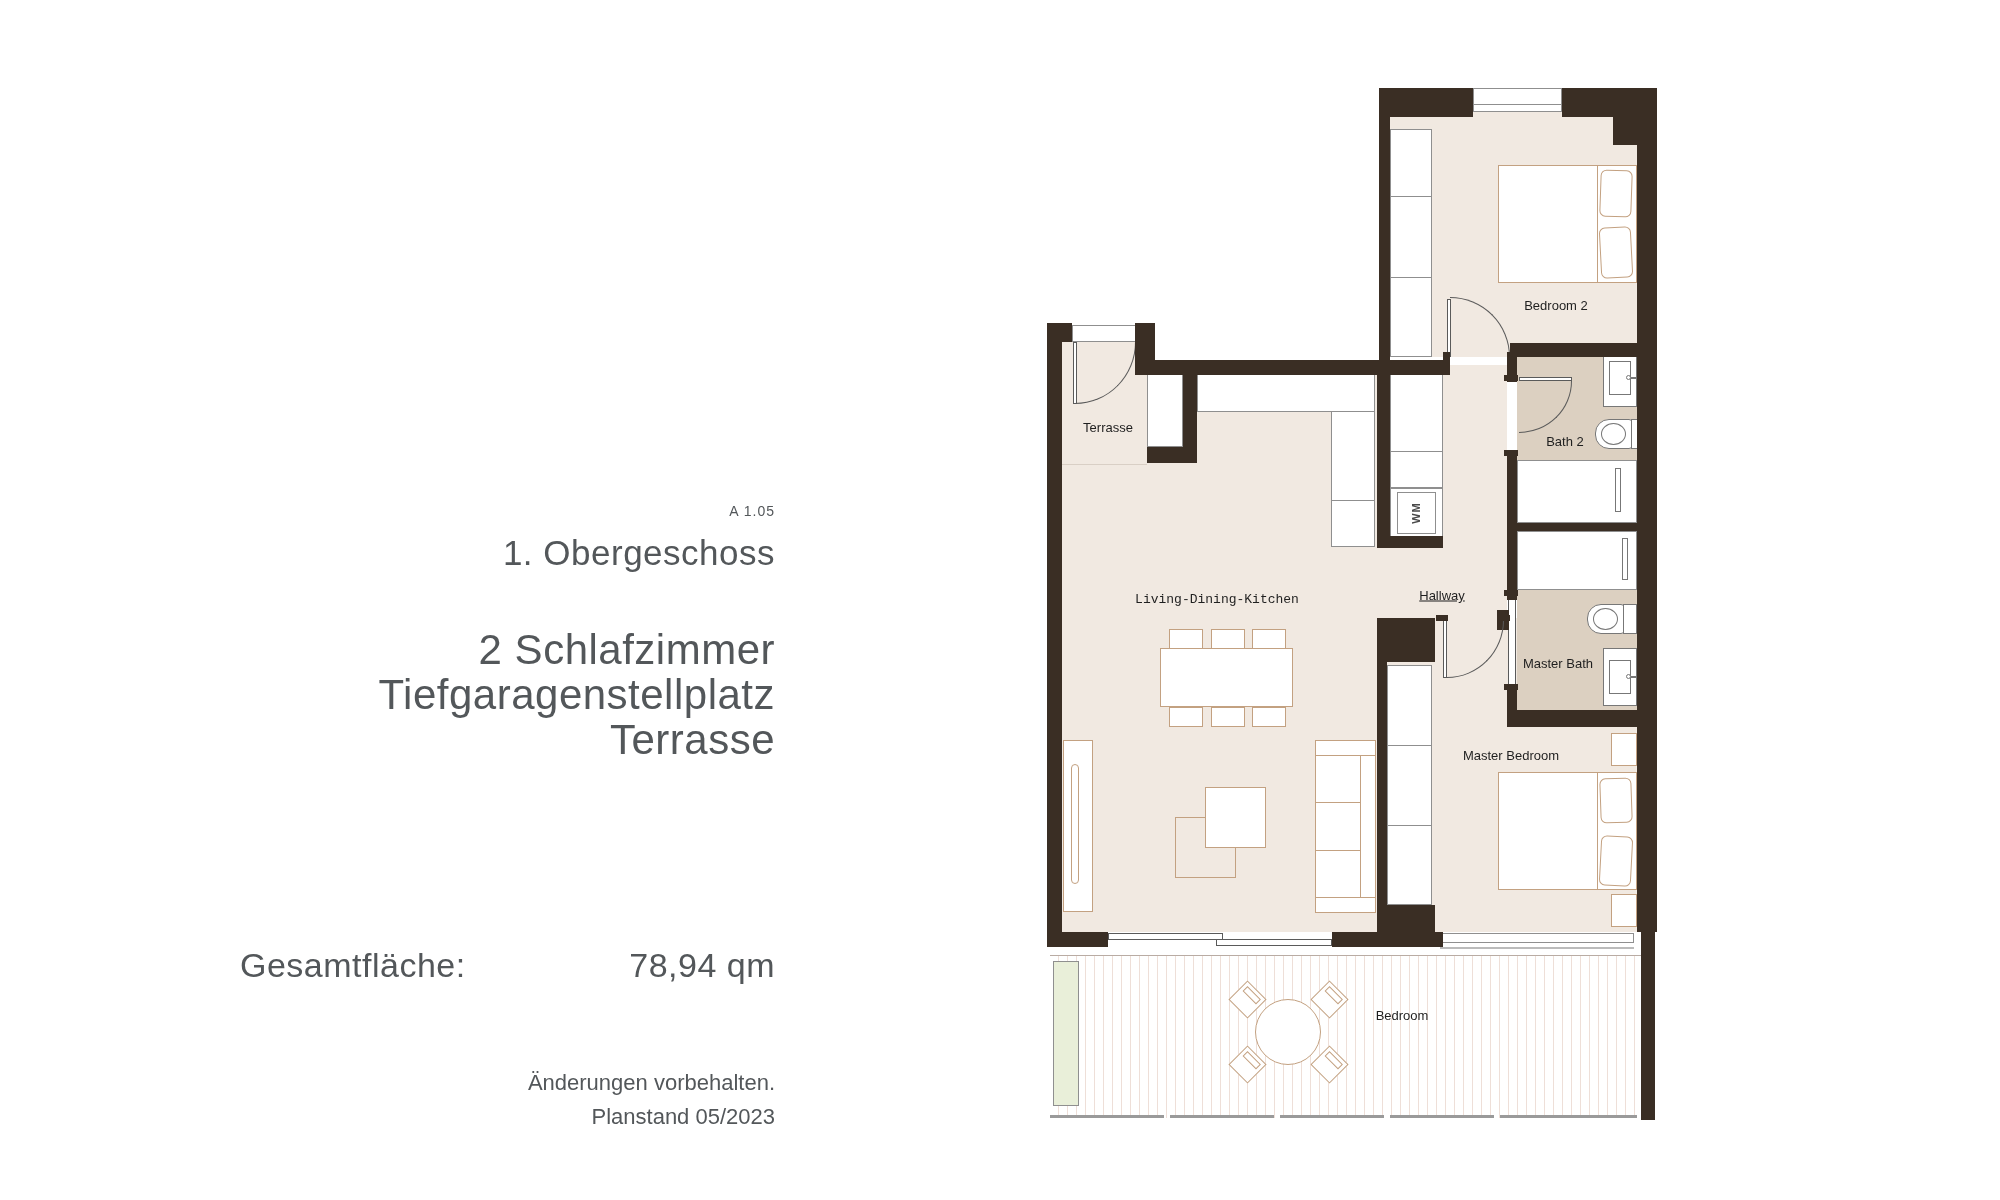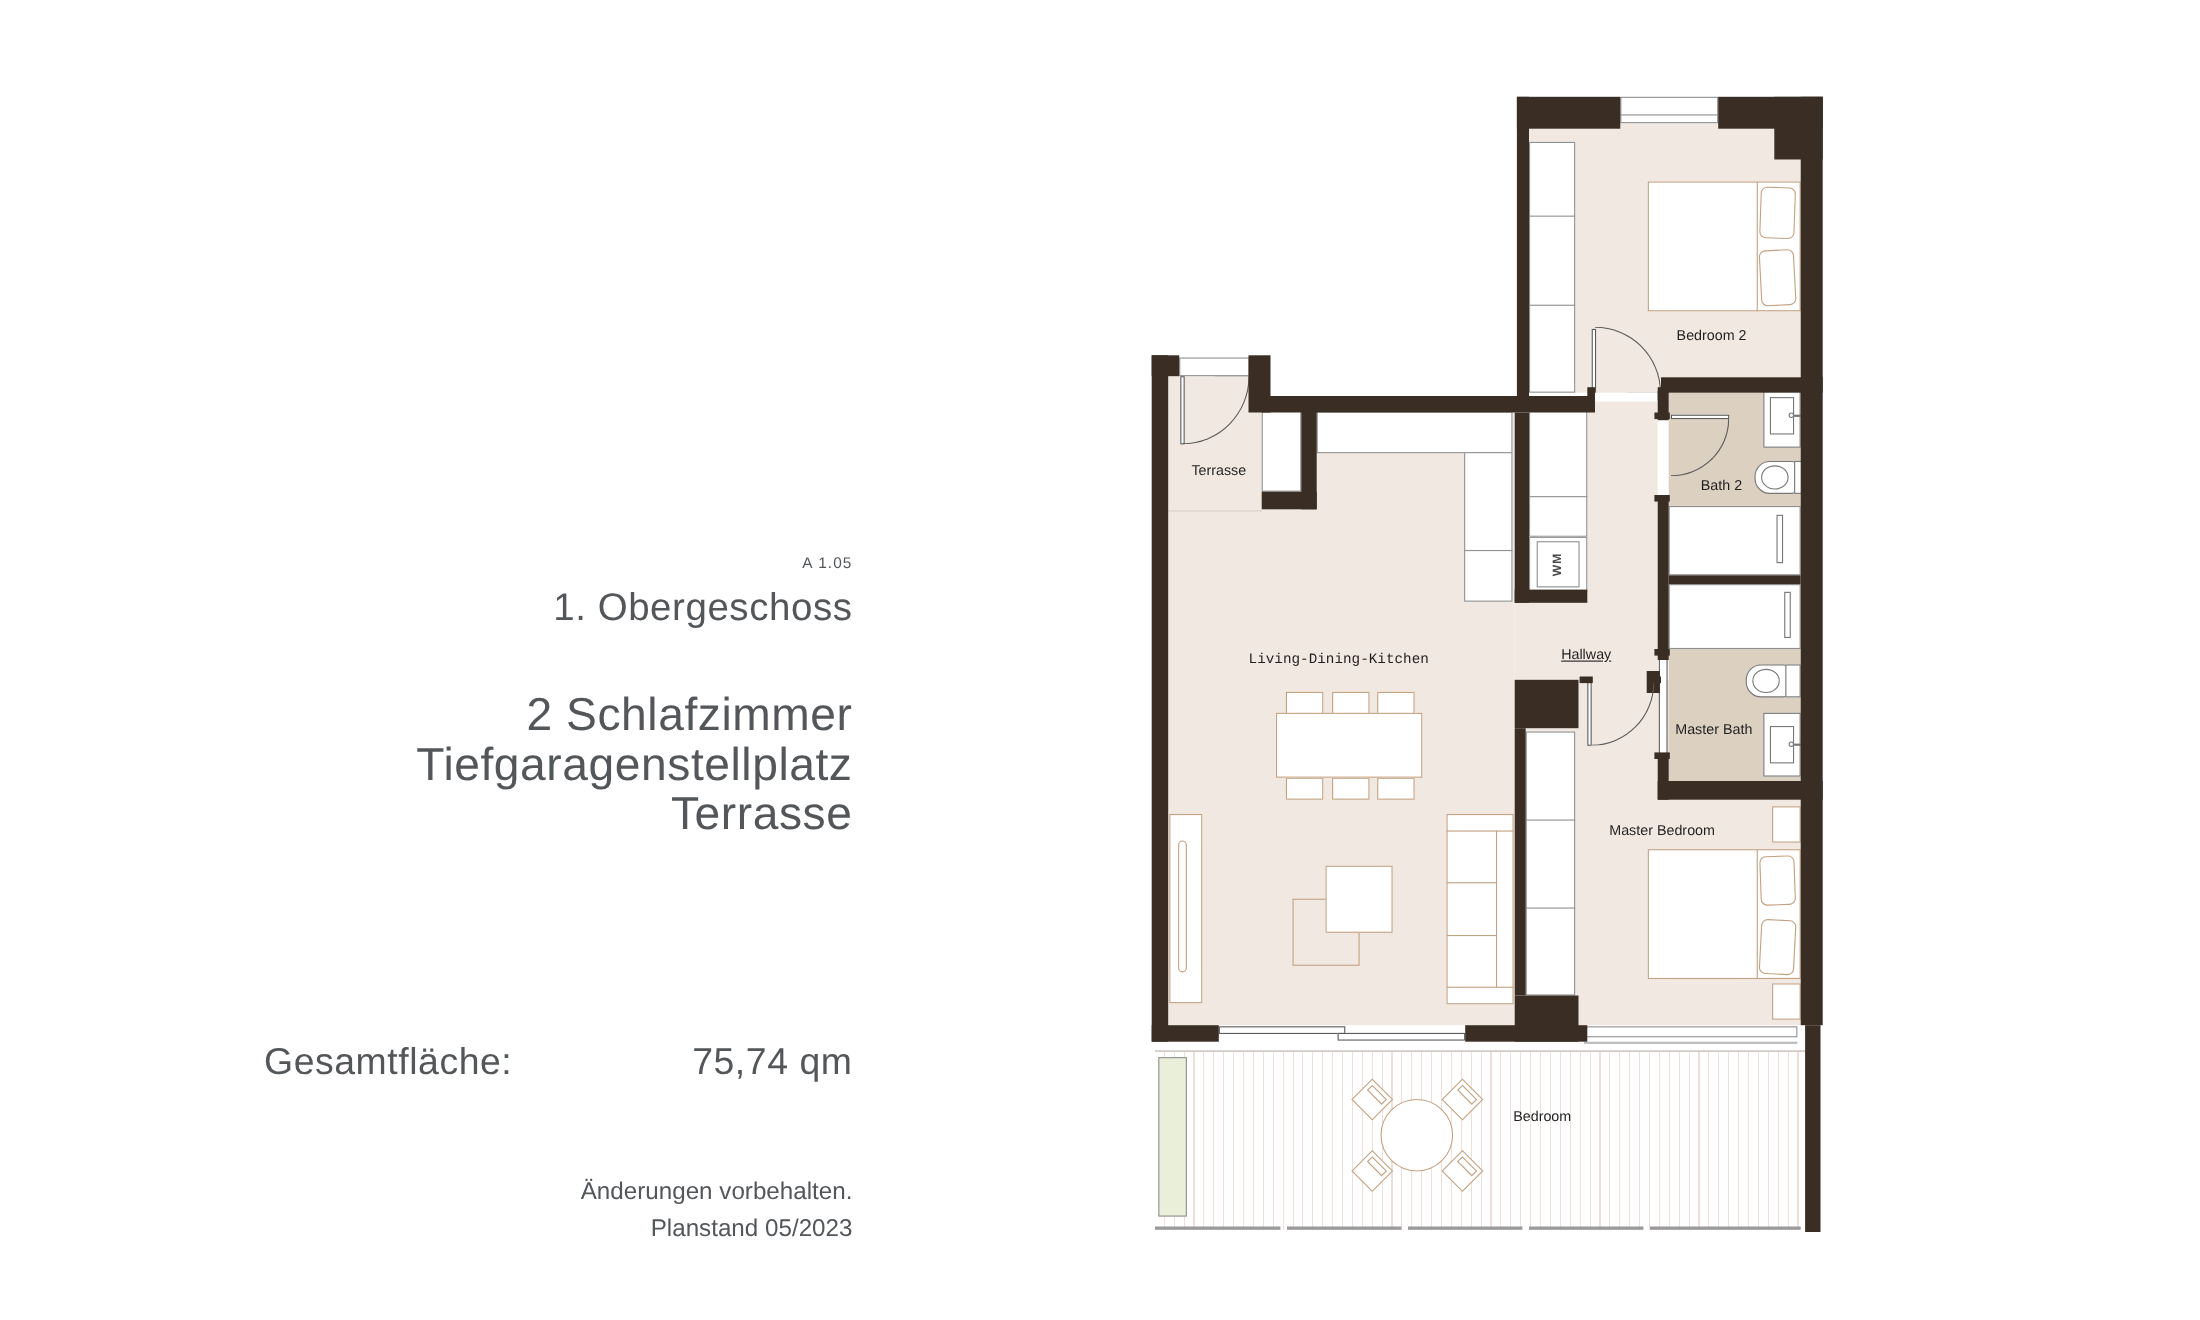--- a/index.html
+++ b/index.html
@@ -38,21 +38,21 @@
 
 <div class="info unit abs" style="left:240px;top:503px;width:535px;">A 1.05</div>
 <div class="info big abs" style="left:240px;top:533px;width:535px;">1. Obergeschoss</div>
 <div class="info feat abs" style="left:240px;top:627px;width:535px;">
   <div>2 Schlafzimmer</div>
   <div>Tiefgaragenstellplatz</div>
   <div>Terrasse</div>
 </div>
 <div class="info arearow abs" style="left:240px;top:946px;width:535px;">
   <span>Gesamtfläche:</span>
-  <span>75,74 qm</span>
+  <span>78,94 qm</span>
 </div>
 <div class="info notes abs" style="left:240px;top:1066px;width:535px;">
   <div>Änderungen vorbehalten.</div>
   <div>Planstand 05/2023</div>
 </div>
 
 <div class="abs" style="left:0;top:0;width:2000px;height:1200px;">
 
   <div class="floor" style="left:1062px;top:342px;width:85px;height:34px;"></div>
   <div class="floor" style="left:1062px;top:374px;width:315px;height:558px;"></div>

